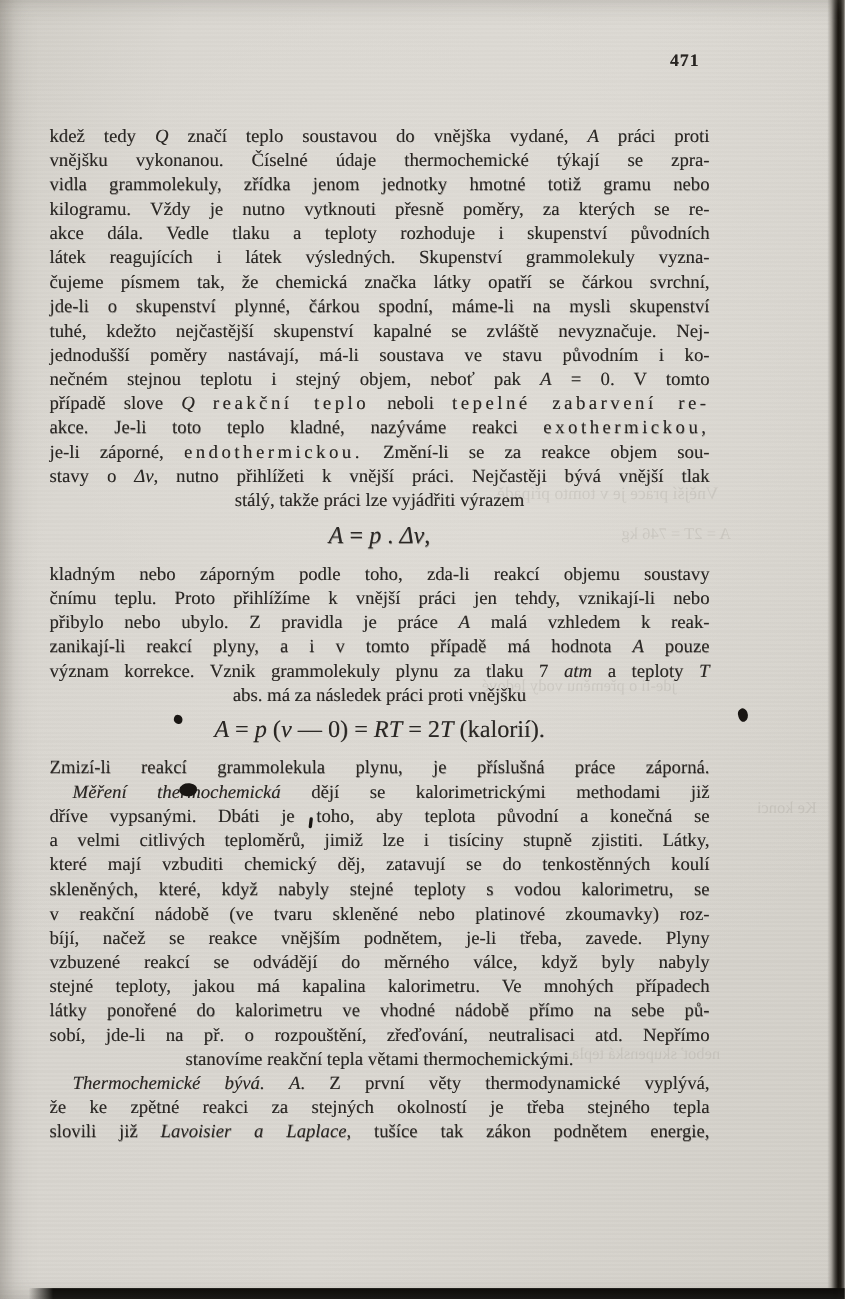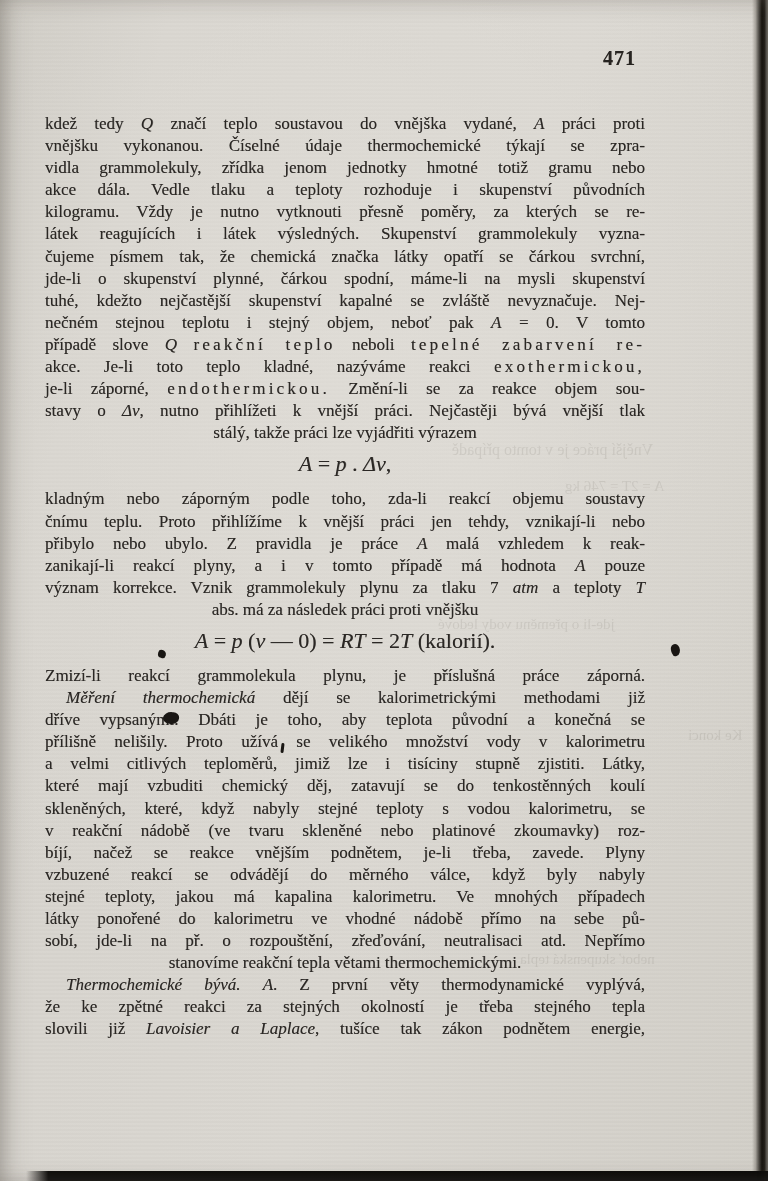--- a/index.html
+++ b/index.html
@@ -25,21 +25,21 @@
     position:absolute; top:0; right:0; width:16px; height:1181px;
     background:linear-gradient(to right,
       rgba(0,0,0,0) 0%, #a7a39c 22%, #4a4742 45%, #17140f 62%, #221f1a 78%, #5b5852 92%, #6e6b64 100%);
   }
   .bottom-band {
     position:absolute; left:26px; right:0; bottom:0; height:10px;
     background:linear-gradient(to right, rgba(14,13,10,0) 0%, #0e0d0a 3%, #0b0a08 100%);
   }
   .page-number {
     position:absolute; left:36px; top:47px; width:600px;
-    text-align:right; font-size:20px; font-weight:bold; letter-spacing:1px;
+    text-align:right; font-size:16px; font-weight:bold; letter-spacing:1px;
     color:#272421; text-shadow:0.3px 0.3px 0.6px rgba(40,36,32,0.45);
   }
   .text-block {
     position:absolute; left:33px; top:113px; width:600px;
     font-size:17px; color:#2a2724;
     text-shadow:0.3px 0.2px 0.5px rgba(42,39,36,0.42);
     margin-left:12px;
   }
   .line { height:22.1px; line-height:22.1px; text-align:center; }
   .line.just { text-align:justify; text-align-last:justify; }
@@ -64,44 +64,44 @@
 <body>
 
 <div class="page">
 
   <div class="page-number">471</div>
 
   <div class="text-block">
       <div class="line just"><span class="seg-n">kdež tedy </span><span class="seg-i">Q</span><span class="seg-n"> značí teplo soustavou do vnějška vydané, </span><span class="seg-i">A</span><span class="seg-n"> práci proti</span></div>
       <div class="line just"><span class="seg-n">vnějšku vykonanou. Číselné údaje thermochemické týkají se zpra-</span></div>
       <div class="line just"><span class="seg-n">vidla grammolekuly, zřídka jenom jednotky hmotné totiž gramu nebo</span></div>
+      <div class="line just"><span class="seg-n">kilogramu. Vždy je nutno vytknouti přesně poměry, za kterých se re-</span></div>
       <div class="line just"><span class="seg-n">akce dála. Vedle tlaku a teploty rozhoduje i skupenství původních</span></div>
-      <div class="line just"><span class="seg-n">kilogramu. Vždy je nutno vytknouti přesně poměry, za kterých se re-</span></div>
       <div class="line just"><span class="seg-n">látek reagujících i látek výsledných. Skupenství grammolekuly vyzna-</span></div>
       <div class="line just"><span class="seg-n">čujeme písmem tak, že chemická značka látky opatří se čárkou svrchní,</span></div>
       <div class="line just"><span class="seg-n">jde-li o skupenství plynné, čárkou spodní, máme-li na mysli skupenství</span></div>
       <div class="line just"><span class="seg-n">tuhé, kdežto nejčastější skupenství kapalné se zvláště nevyznačuje. Nej-</span></div>
+      <div class="line just"><span class="seg-n">jednodušší poměry nastávají, má-li soustava ve stavu původním i ko-</span></div>
       <div class="line just"><span class="seg-n">nečném stejnou teplotu i stejný objem, neboť pak </span><span class="seg-i">A</span><span class="seg-n"> = 0. V tomto</span></div>
       <div class="line just"><span class="seg-n">případě slove </span><span class="seg-i">Q</span><span class="seg-n"> </span><span class="seg-s">reakční teplo</span><span class="seg-n"> neboli </span><span class="seg-s">tepelné zabarvení re-</span></div>
       <div class="line just"><span class="seg-n">akce. Je-li toto teplo kladné, nazýváme reakci </span><span class="seg-s">exothermickou,</span></div>
       <div class="line just"><span class="seg-n">je-li záporné, </span><span class="seg-s">endothermickou.</span><span class="seg-n"> Změní-li se za reakce objem sou-</span></div>
       <div class="line just"><span class="seg-n">stavy o </span><span class="seg-i">Δv</span><span class="seg-n">, nutno přihlížeti k vnější práci. Nejčastěji bývá vnější tlak</span></div>
       <div class="line"><span class="seg-n">stálý, takže práci lze vyjádřiti výrazem</span></div>
       <div class="line formula"><span class="seg-i">A</span><span class="seg-n"> = </span><span class="seg-i">p</span><span class="seg-n"> . </span><span class="seg-i">Δv</span><span class="seg-n">,</span></div>
       <div class="line just"><span class="seg-n">kladným nebo záporným podle toho, zda-li reakcí objemu soustavy</span></div>
       <div class="line just"><span class="seg-n">čnímu teplu. Proto přihlížíme k vnější práci jen tehdy, vznikají-li nebo</span></div>
       <div class="line just"><span class="seg-n">přibylo nebo ubylo. Z pravidla je práce </span><span class="seg-i">A</span><span class="seg-n"> malá vzhledem k reak-</span></div>
       <div class="line just"><span class="seg-n">zanikají-li reakcí plyny, a i v tomto případě má hodnota </span><span class="seg-i">A</span><span class="seg-n"> pouze</span></div>
       <div class="line just"><span class="seg-n">význam korrekce. Vznik grammolekuly plynu za tlaku 7 </span><span class="seg-i">atm</span><span class="seg-n"> a teploty </span><span class="seg-i">T</span></div>
       <div class="line"><span class="seg-n">abs. má za následek práci proti vnějšku</span></div>
       <div class="line formula"><span class="seg-i">A</span><span class="seg-n"> = </span><span class="seg-i">p</span><span class="seg-n"> (</span><span class="seg-i">v</span><span class="seg-n"> — 0) = </span><span class="seg-i">RT</span><span class="seg-n"> = 2</span><span class="seg-i">T</span><span class="seg-n"> (kalorií).</span></div>
       <div class="line just"><span class="seg-n">Zmizí-li reakcí grammolekula plynu, je příslušná práce záporná.</span></div>
       <div class="line just ind"><span class="seg-i">Měření thermochemická</span><span class="seg-n"> dějí se kalorimetrickými methodami již</span></div>
       <div class="line just"><span class="seg-n">dříve vypsanými. Dbáti je toho, aby teplota původní a konečná se</span></div>
-      <div class="line just"><span class="seg-n">přílišně nelišily. Proto užívá se velikého množství vody v kalorimetru</span></div>
       <div class="line just"><span class="seg-n">a velmi citlivých teploměrů, jimiž lze i tisíciny stupně zjistiti. Látky,</span></div>
       <div class="line just"><span class="seg-n">které mají vzbuditi chemický děj, zatavují se do tenkostěnných koulí</span></div>
       <div class="line just"><span class="seg-n">skleněných, které, když nabyly stejné teploty s vodou kalorimetru, se</span></div>
       <div class="line just"><span class="seg-n">v reakční nádobě (ve tvaru skleněné nebo platinové zkoumavky) roz-</span></div>
       <div class="line just"><span class="seg-n">bíjí, načež se reakce vnějším podnětem, je-li třeba, zavede. Plyny</span></div>
       <div class="line just"><span class="seg-n">vzbuzené reakcí se odvádějí do měrného válce, když byly nabyly</span></div>
       <div class="line just"><span class="seg-n">stejné teploty, jakou má kapalina kalorimetru. Ve mnohých případech</span></div>
       <div class="line just"><span class="seg-n">látky ponořené do kalorimetru ve vhodné nádobě přímo na sebe pů-</span></div>
       <div class="line just"><span class="seg-n">sobí, jde-li na př. o rozpouštění, zřeďování, neutralisaci atd. Nepřímo</span></div>
       <div class="line"><span class="seg-n">stanovíme reakční tepla větami thermochemickými.</span></div>

